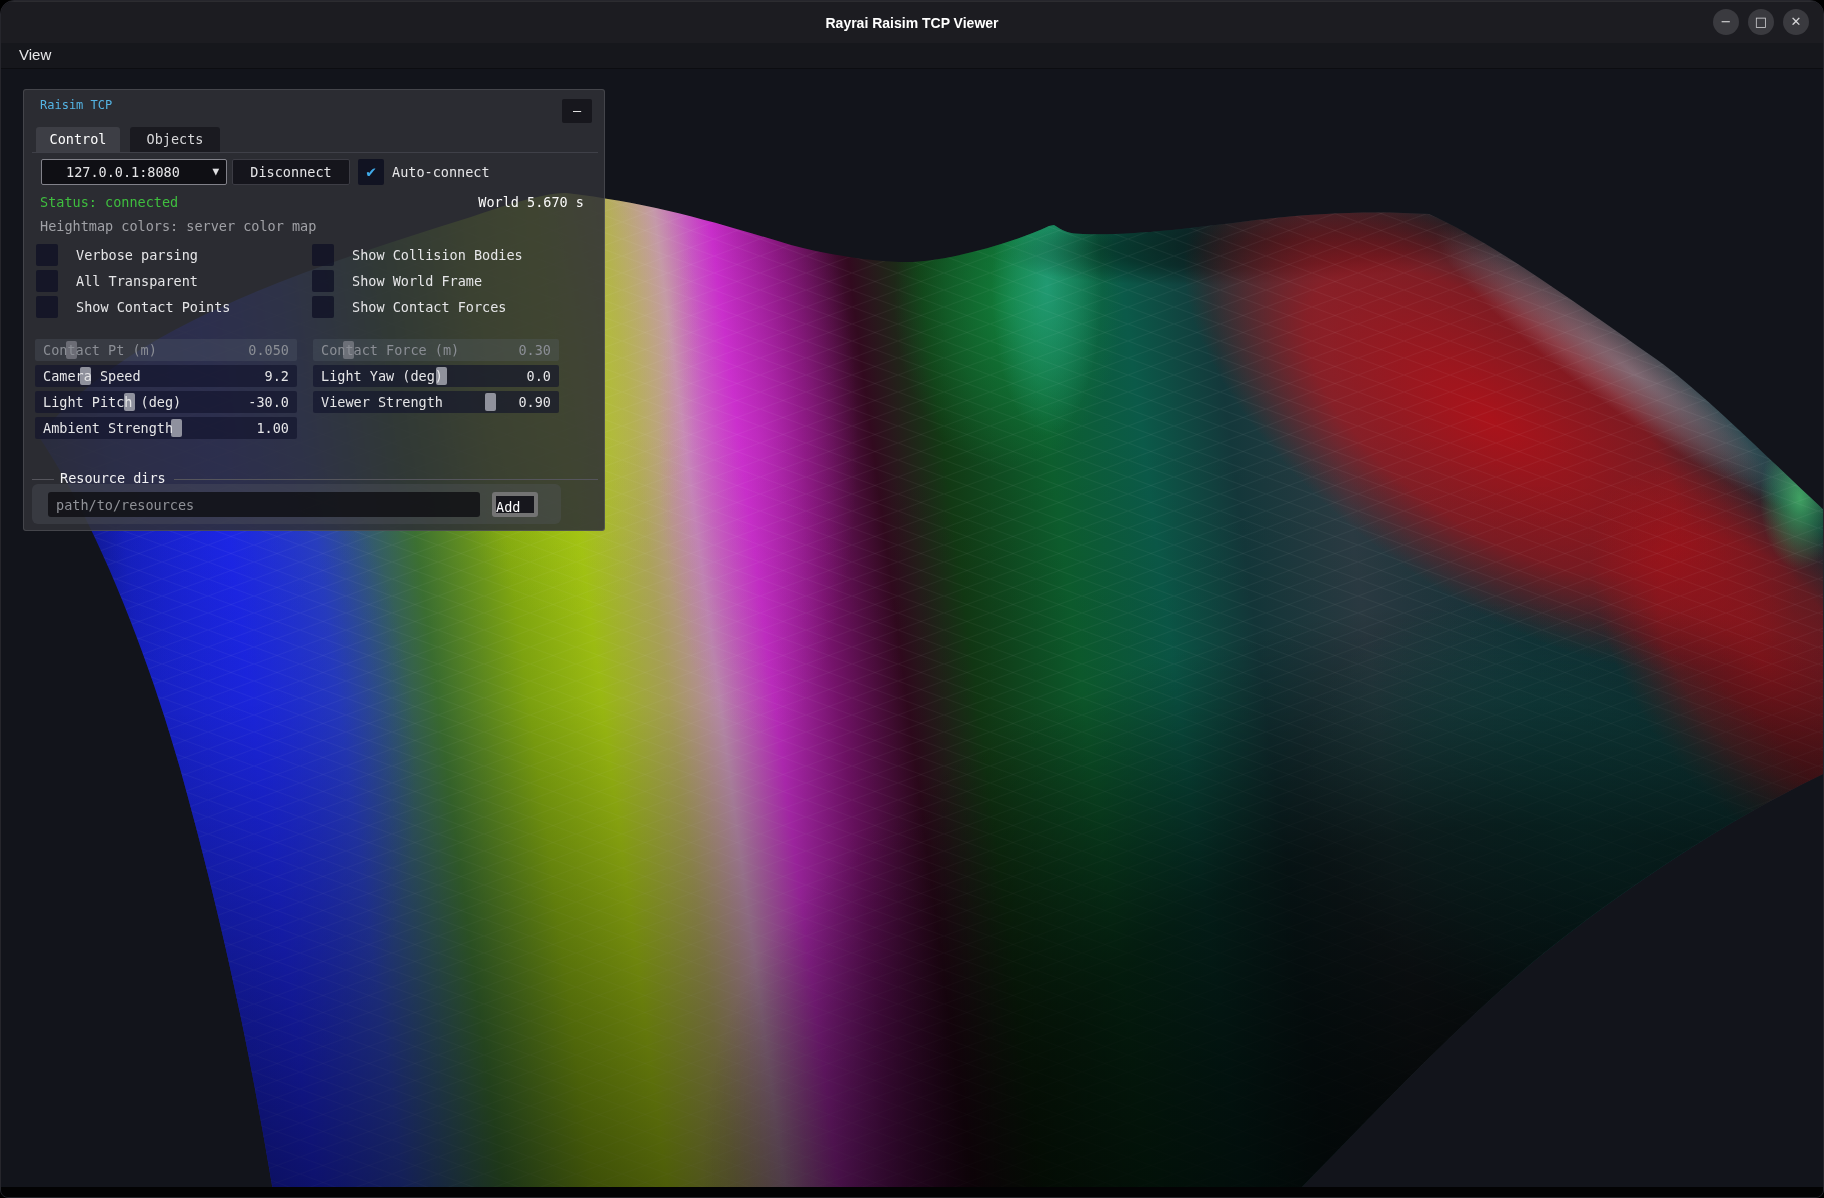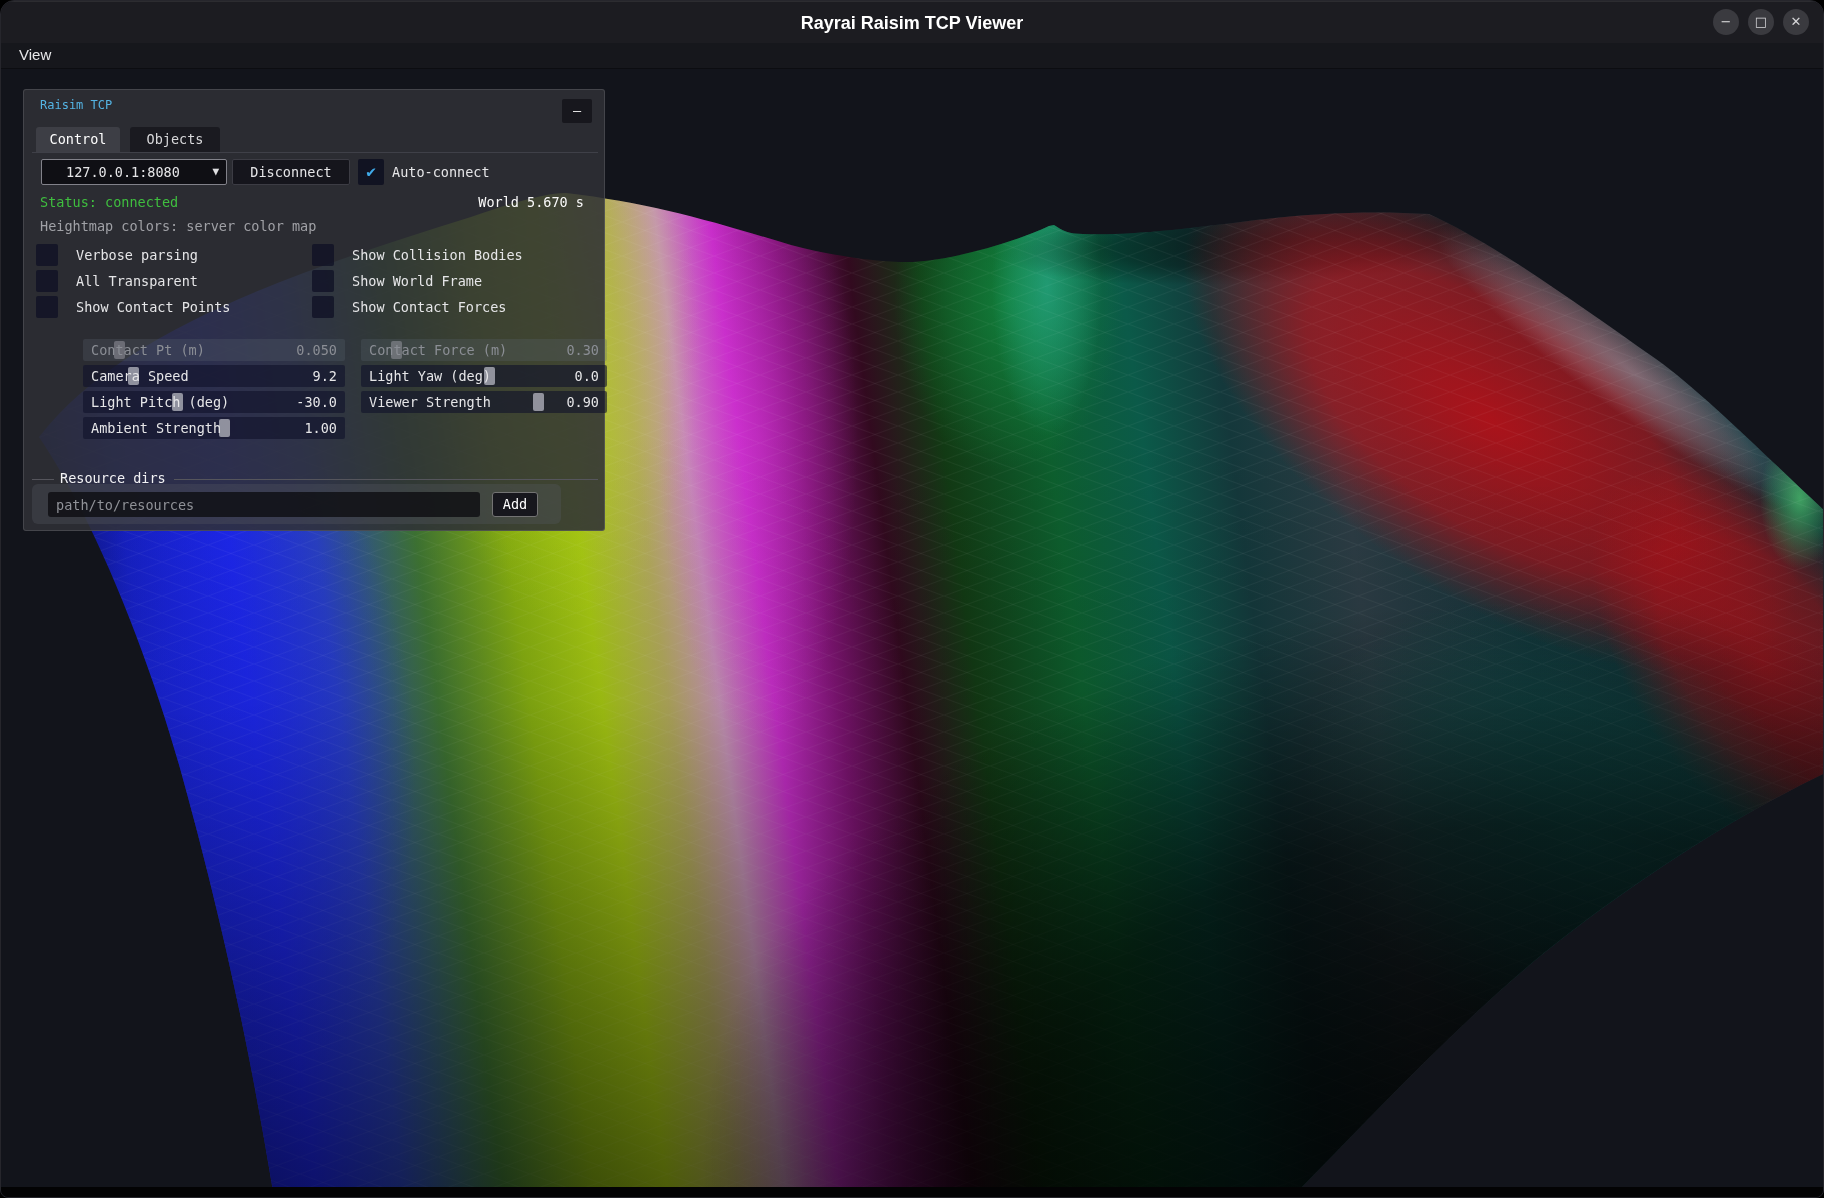--- a/index.html
+++ b/index.html
@@ -9,21 +9,21 @@
   .window { position:absolute; inset:0; background:#12141b;
             border-radius:14px 14px 8px 8px; overflow:hidden;
             border:1px solid #26262c; }
 
   
   .titlebar { position:absolute; left:0; top:0; width:100%; height:42px;
               background:#1c1c21; border-top:1px solid rgba(255,255,255,.07);
               z-index:30; }
   .titlebar .title { position:absolute; left:0; right:0; top:0; height:42px;
               line-height:42px; text-align:center; color:#fff;
-              font-family:"Liberation Sans", sans-serif; font-size:18px; font-weight:bold; }
+              font-family:"Liberation Sans", sans-serif; font-size:14px; font-weight:bold; }
   .winbtns { position:absolute; right:14px; top:8px; display:flex; gap:9px; z-index:31; }
   .winbtn { width:26px; height:26px; border-radius:50%; background:#3a3a3f;
             color:#d6d6d9; font-size:13px; line-height:26px; text-align:center;
             font-family:"DejaVu Sans", sans-serif; }
 
   
   .menubar { position:absolute; left:0; top:42px; width:100%; height:26px;
              background:#16171c; z-index:30; border-bottom:1px solid #0c0d11; }
   .menuitem { display:inline-block; padding:0 10px; margin-left:8px; height:26px;
               line-height:24px; color:#e8e8ea;
@@ -58,42 +58,42 @@
 
   .status { left:16px; top:104px; color:#3fbf3f; }
   .worldtime { right:20px; top:104px; color:#fafafa; }
   .mutedrow { left:16px; top:128px; color:#a0a1a6; }
 
   .cbrow { height:22px;padding-left:16px; }
   .cbox { position:absolute; left:0; top:0; width:22px; height:22px;
           background:rgba(13,14,34,.72); border-radius:2px; }
   .cblabel { position:absolute; left:40px; top:0; line-height:22px; white-space:nowrap; }
 
-  .slider { height:22px; background:rgba(16,17,42,.62); border-radius:2px;margin-left:48px; }
+  .slider { height:22px; background:rgba(16,17,42,.62); border-radius:2px; }
   .slider .sl { position:absolute; left:8px; top:0; line-height:22px; white-space:nowrap; }
   .slider .sv { position:absolute; right:8px; top:0; line-height:22px; }
   .slider .grab { position:absolute; top:2px; width:11px; height:18px; border-radius:2px;
                   background:rgba(165,166,176,.85); }
   .slider.disabled { background:rgba(90,100,110,.28); color:#8b8e95; }
   .slider.disabled .grab { background:rgba(150,150,158,.55); }
 
   .sepline { top:389px; height:1px; background:#55555c; }
   .sepline.l { left:8px; width:22px; }
   .sepline.r { left:150px; width:424px; }
   .seplabel { left:36px; top:380px; color:#f2f2f4; }
 
   .childbox { left:8px; top:394px; width:529px; height:40px;
               background:rgba(86,88,96,.33); border-radius:6px; }
   .resinput { position:absolute; left:16px; top:8px; width:432px; height:25px;
               background:rgba(12,12,16,.78); border:none; border-radius:3px;
               color:#e6e6e8; font:13.5px "DejaVu Sans Mono", monospace; padding-left:8px; }
   .resinput::placeholder { color:#909298; }
   .btn-add { position:absolute; left:460px; top:8px; width:46px; height:25px;
-             background:#17171d; border:1px solid #737373; border-radius:3px;
-             text-align:center; line-height:23px; color:#fff; }
+             background:#17171d; border:4px solid #737373; border-radius:3px;
+             line-height:23px; color:#fff; }
 </style>
 </head>
 <body>
 
 <div class="window">
 
   <div class="viewport">
     <svg width="1824" height="1198" viewBox="0 0 1824 1198">
       <defs>
         <linearGradient id="rainbow" gradientUnits="userSpaceOnUse" x1="38" y1="640" x2="1824" y2="400">

